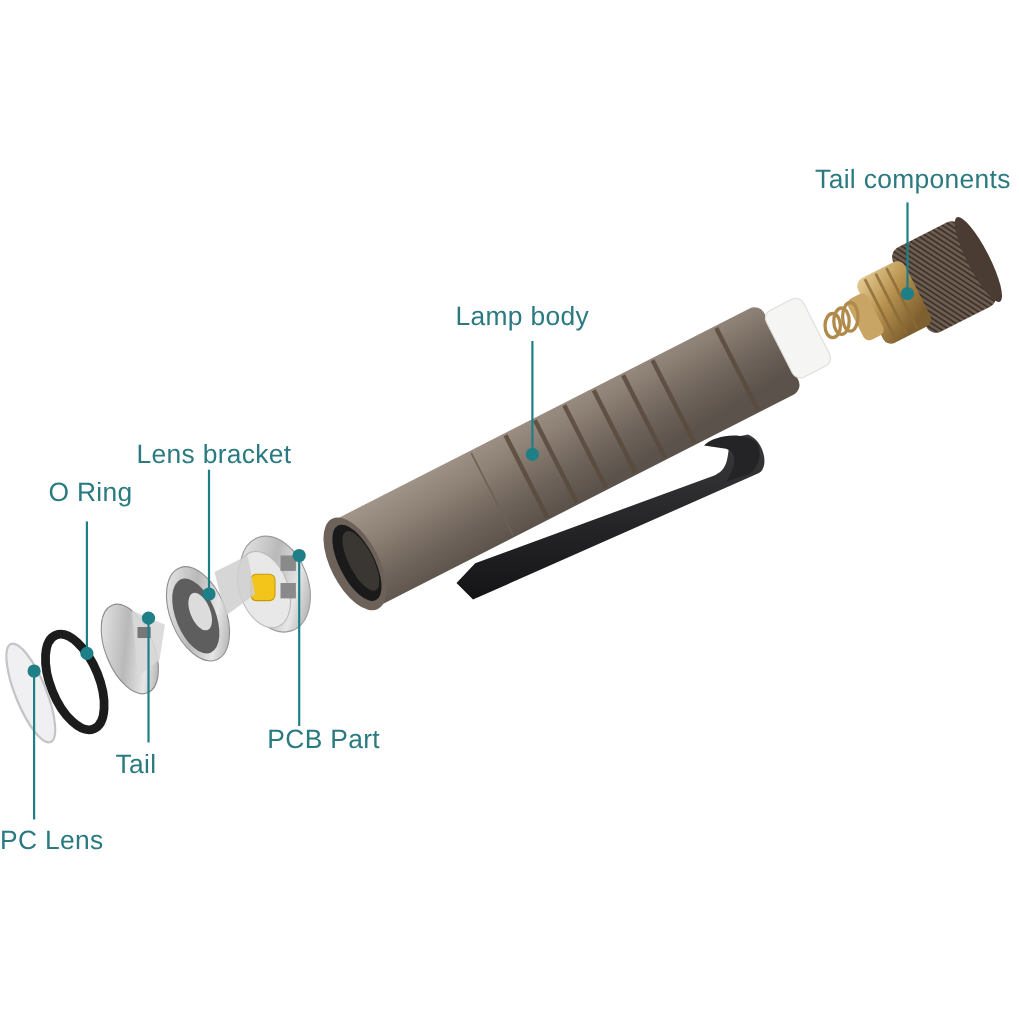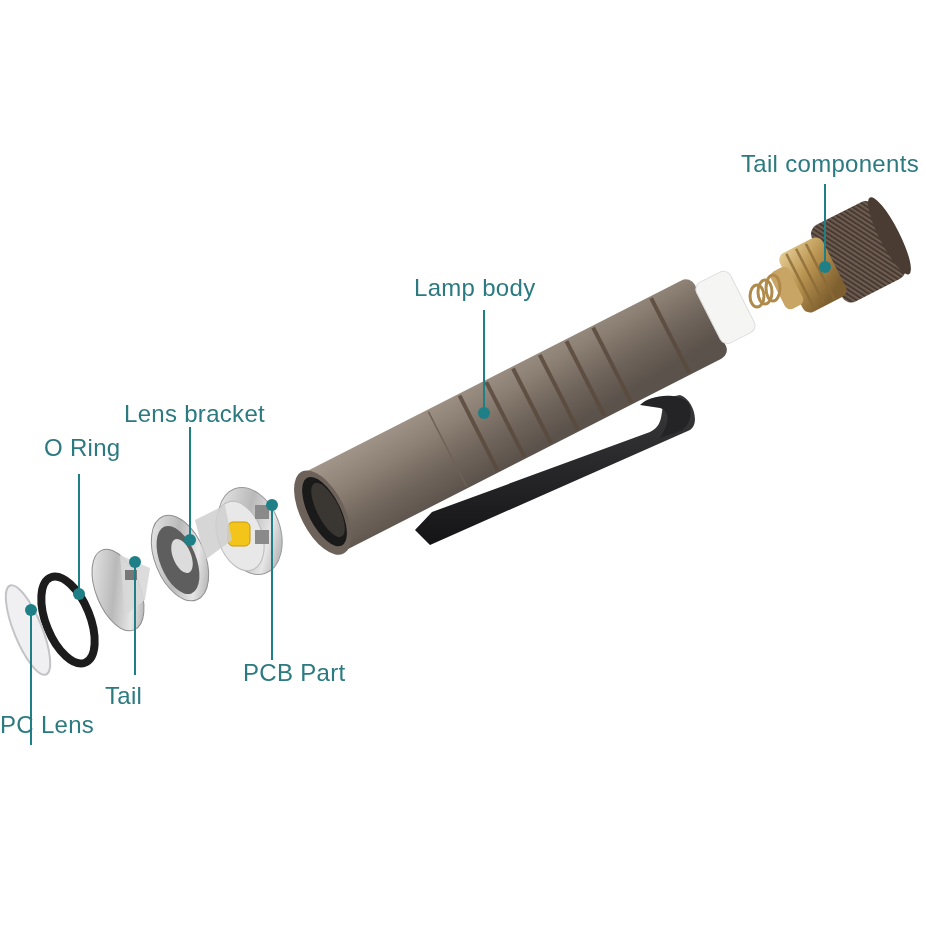--- a/index.html
+++ b/index.html
@@ -145,14 +145,14 @@
         <circle cx="31" cy="610" r="6" stroke="none"></circle>
   </g>
 </svg>
 
 <div class="label" style="left:741px; top:152px;">Tail components</div>
 <div class="label" style="left:414px; top:276px;">Lamp body</div>
 <div class="label" style="left:124px; top:402px;">Lens bracket</div>
 <div class="label" style="left:44px; top:436px;">O Ring</div>
 <div class="label" style="left:105px; top:684px;">Tail</div>
 <div class="label" style="left:219px; top:661px;margin-left:24px;">PCB Part</div>
-<div class="label" style="left:0px; top:713px;">PC Lens</div>
+<div class="label" style="left:0px; top:753px;">PC Lens</div>
 </div>
 
 </body></html>

